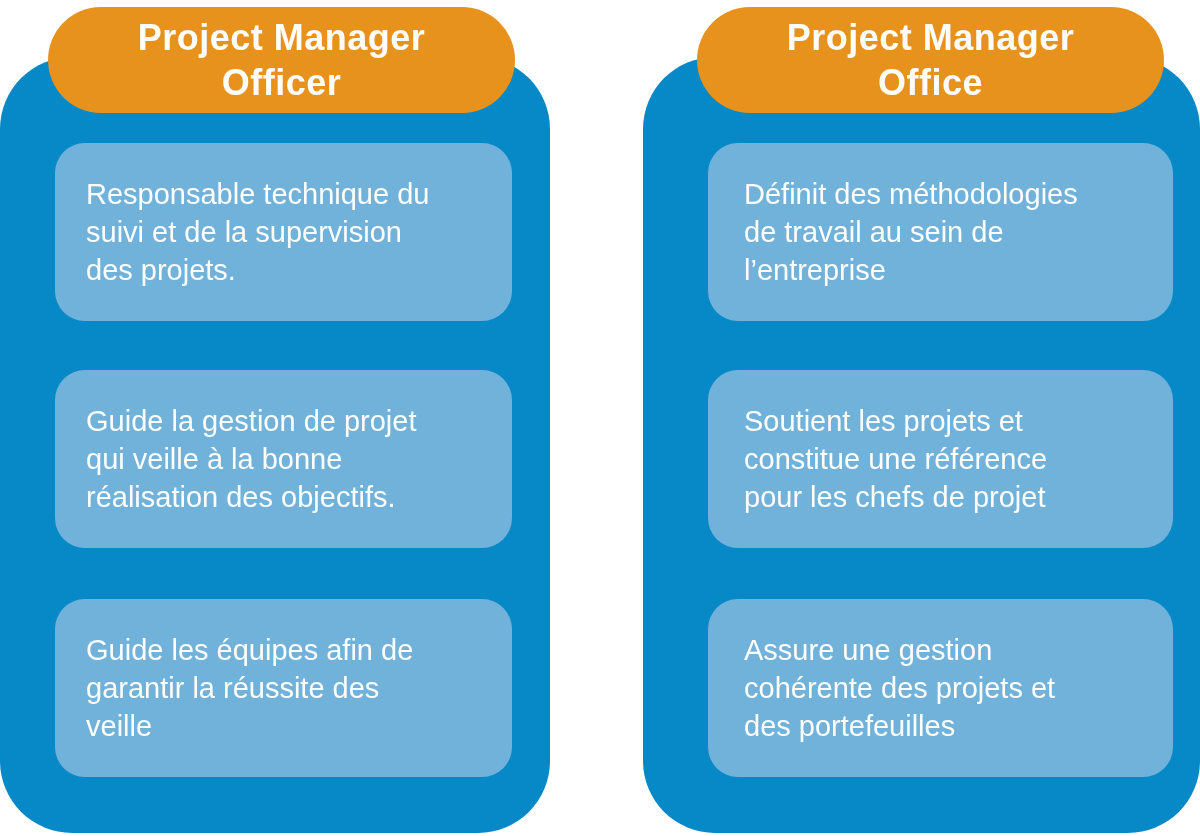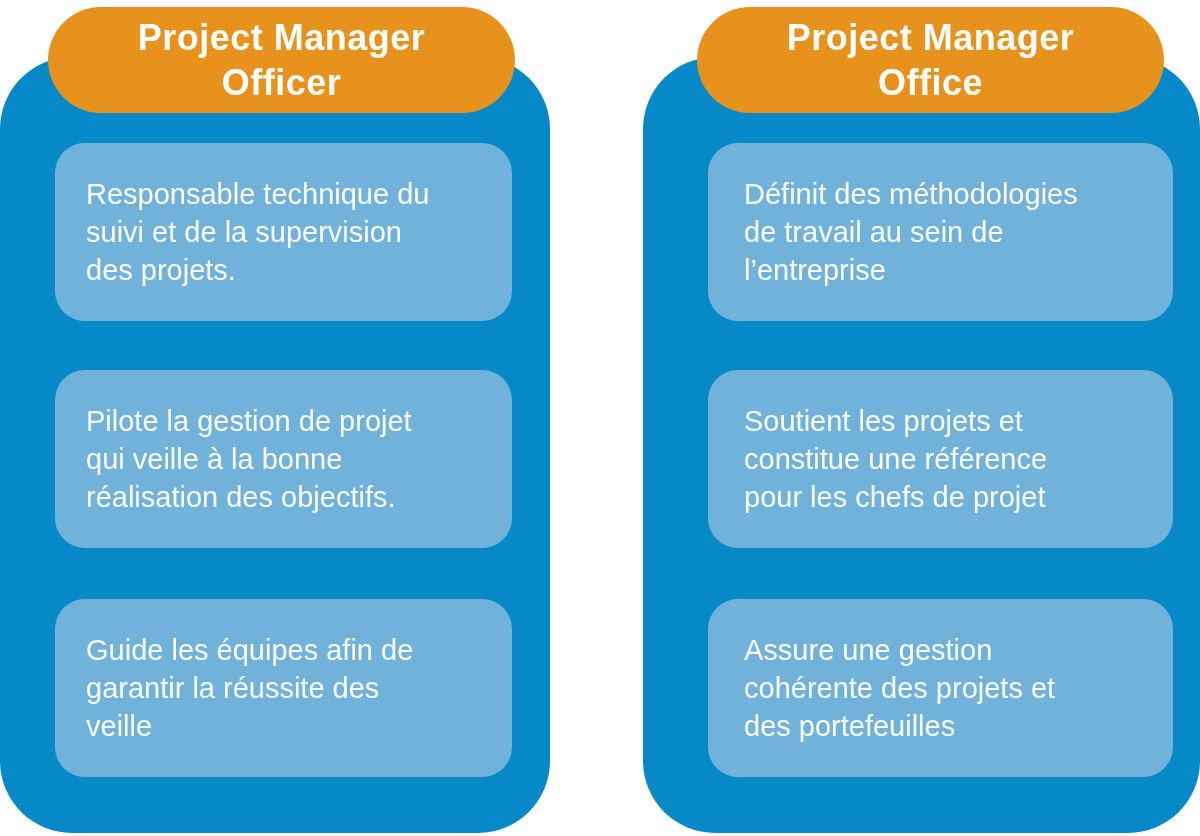--- a/index.html
+++ b/index.html
@@ -81,21 +81,21 @@
     <header class="pill">
       <span>Project Manager
 Officer</span>
     </header>
     <div class="card card-1">
       <p>Responsable technique du
 suivi et de la supervision
 des projets.</p>
     </div>
     <div class="card card-2">
-      <p>Pilote la gestion de projet
+      <p>Guide la gestion de projet
 qui veille à la bonne
 réalisation des objectifs.</p>
     </div>
     <div class="card card-3">
       <p>Guide les équipes afin de
 garantir la réussite des
 veille</p>
     </div>
   </section>
 

